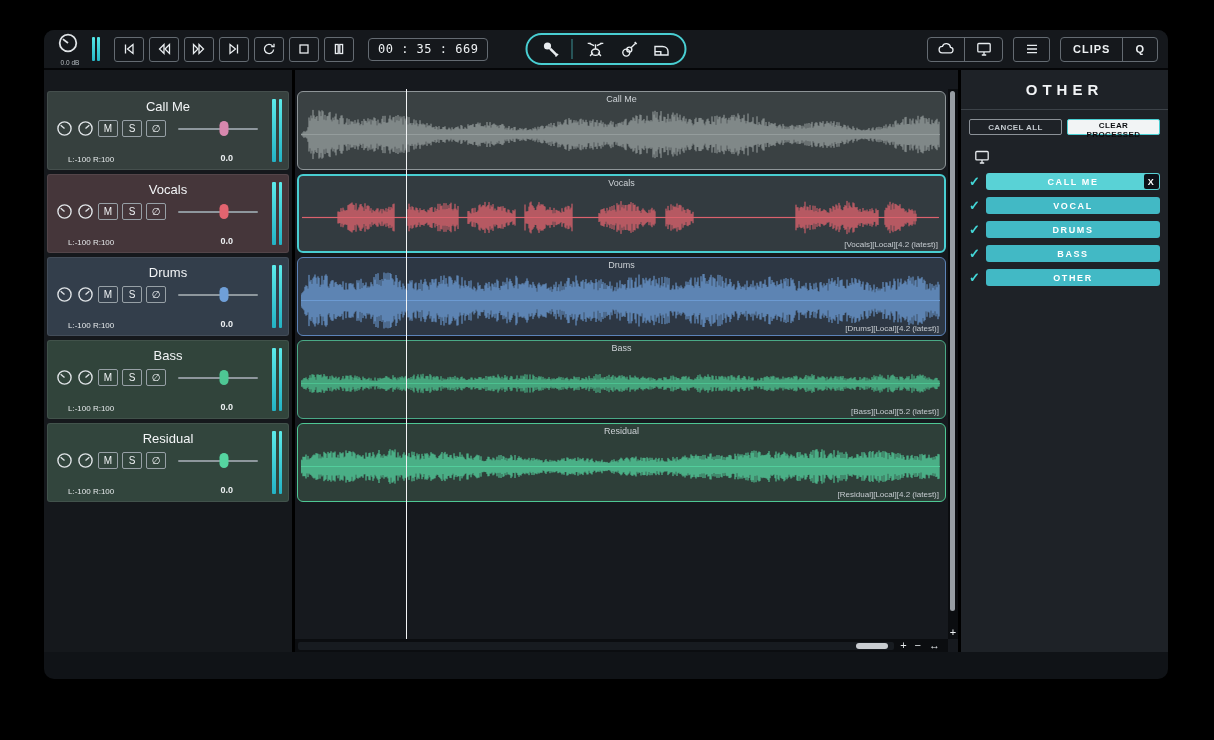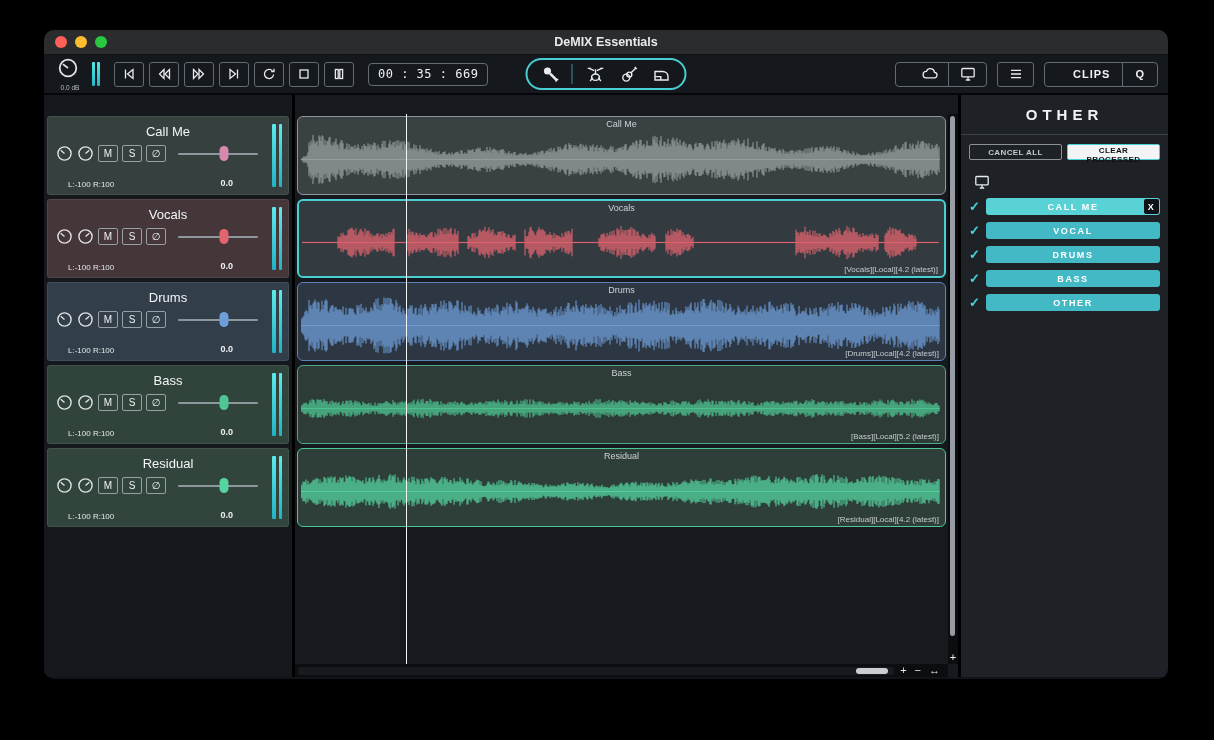--- a/index.html
+++ b/index.html
@@ -33,21 +33,21 @@
   .tb-time{margin-left:6px;height:21px;border:1px solid #646b72;border-radius:4px;color:#eef1f3;
            font-family:"DejaVu Sans Mono",monospace;font-size:12px;display:flex;align-items:center;
            padding:0 9px;letter-spacing:.5px;}
   .tb-center{position:absolute;left:50%;top:50%;transform:translate(-50%,-50%);height:28px;
              border:2px solid #49ced2;border-radius:16px;background:#14181c;display:flex;
              align-items:center;padding:0 13px;gap:13px;cursor:pointer;}
   .inst{display:flex;align-items:center;justify-content:center;}
   .inst svg{stroke:#e8ecef;fill:none;stroke-width:1.4;}
   .inst.divided{border-right:1px solid #3a8f94;padding-right:11px;}
   .tb-right{margin-left:auto;display:flex;align-items:center;gap:10px;}
-  .tb-group{display:flex;border:1px solid #646b72;border-radius:4px;overflow:hidden;height:25px;box-sizing:border-box;padding-left:16px;}
+  .tb-group{display:flex;border:1px solid #646b72;border-radius:4px;overflow:hidden;height:25px;box-sizing:border-box;}
   .seg{background:transparent;border:none;border-right:1px solid #646b72;width:37px;height:100%;
        display:flex;align-items:center;justify-content:center;color:#eef1f3;cursor:pointer;padding:0;}
   .tb-group .seg:last-child{border-right:none;}
   .seg svg{stroke:#e8ecef;fill:none;stroke-width:1.3;}
   .seg.txt{font-size:11px;font-weight:bold;letter-spacing:1px;width:auto;padding:0 12px;
            font-family:"Liberation Sans",sans-serif;}
 
   
   .main{display:grid;grid-template-columns:251px 663px 210px;height:582px;background:#000;}
 
@@ -119,28 +119,20 @@
   .q-row.active .q-pill{background:#59d2d6;}
   .q-x{position:absolute;right:1px;top:1px;width:15px;height:15px;background:#0d1118;border-radius:2px;
        color:#fff;font-size:9px;font-weight:bold;display:flex;align-items:center;justify-content:center;cursor:pointer;}
 </style>
 </head>
 <body>
 
 <div class="stage">
   <div class="window">
 
-    <div class="titlebar">
-      <div class="traffic">
-        <span class="tl red"></span>
-        <span class="tl yellow"></span>
-        <span class="tl green"></span>
-      </div>
-      <div class="win-title">DeMIX Essentials</div>
-    </div>
 
     <div class="toolbar">
       <div class="tb-left">
         <div class="tb-knob">
           <svg width="22" height="22" viewBox="0 0 22 22">
               <g stroke="#dfe3e6" fill="none" stroke-width="1.8">
             <circle cx="11" cy="11" r="8.3"></circle>
                 <path d="M11 11L5.9 7.1"></path>
               </g>
             </svg>

